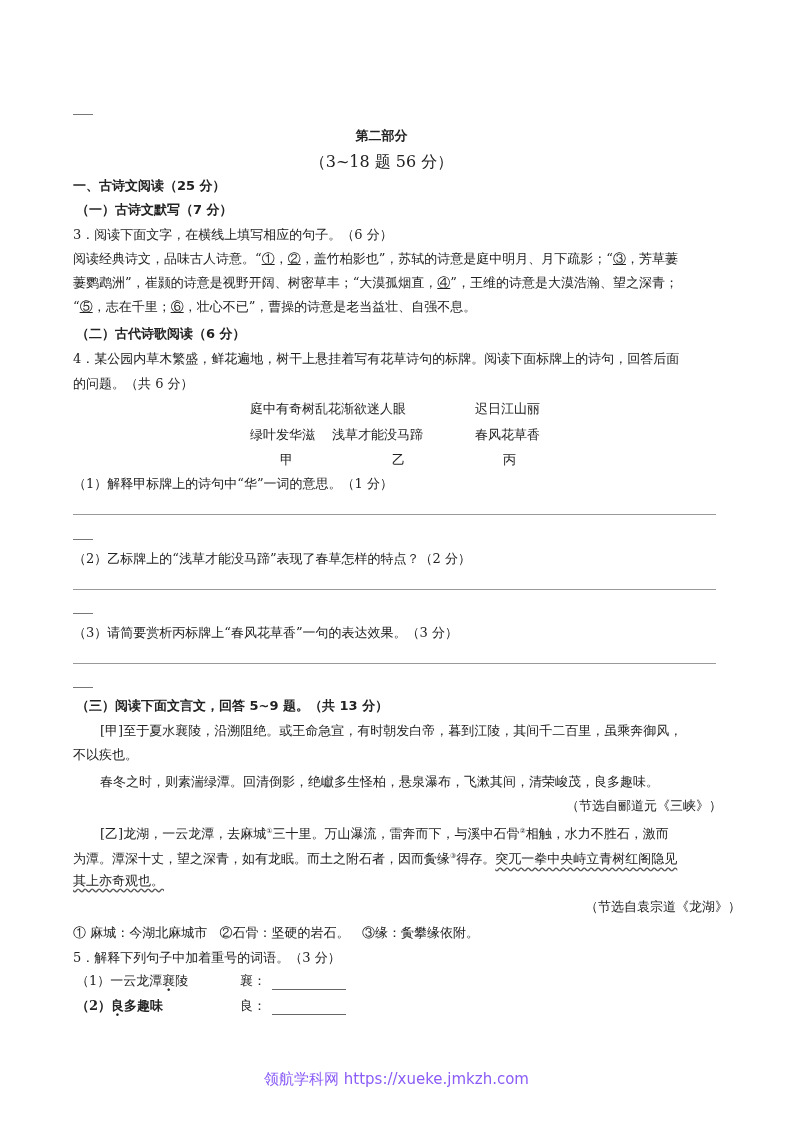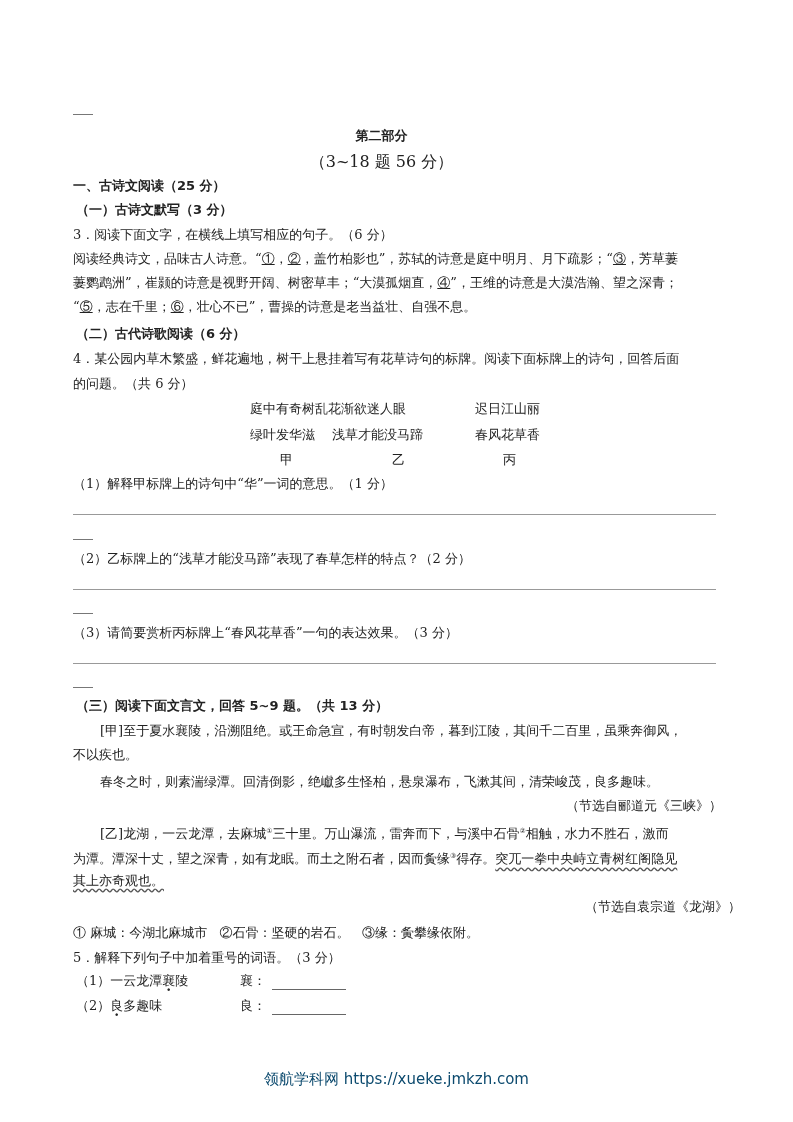--- a/index.html
+++ b/index.html
@@ -12,32 +12,32 @@
   .bold { font-weight: bold; font-family: "DejaVu Sans", "Liberation Sans", sans-serif; }
   .center { left: 0; width: 763px; text-align: center; }
   .u { text-decoration: underline; }
   .wavy { text-decoration: underline wavy #555; text-underline-offset: 3px; }
   .dot { position: relative; }
   .dot::after { content: "·"; position: absolute; left: 50%; transform: translateX(-50%); bottom: -11px; font-size: 14px; font-weight: bold; }
   .blank { display: inline-block; width: 74px; border-bottom: 1px solid #666; height: 12px; vertical-align: bottom; margin-left: 6px; }
   .sign { position: absolute; text-align: center; }
   sup { font-size: 7px; }
   .footer { position: absolute; left: 0; width: 793px; text-align: center; top: 1070px;
-            font-family: "DejaVu Sans", "Liberation Sans", sans-serif; font-size: 15px; color: #0c4a6e; }
+            font-family: "DejaVu Sans", "Liberation Sans", sans-serif; font-size: 15px; color: #8b5cf6; }
 </style>
 </head>
 <body>
 
 <div class="short-rule" style="top:114px;"></div>
 
 <div class="abs center bold" style="top:127px; font-size:13px;">第二部分</div>
 <div class="abs center" style="top:152px; font-size:16px;">（3~18 题  56 分）</div>
 
 <div class="line bold" style="top:177px;">一、古诗文阅读（25 分）</div>
-<div class="line bold" style="top:201px; left:76px;">（一）古诗文默写（3 分）</div>
+<div class="line bold" style="top:201px; left:76px;">（一）古诗文默写（7 分）</div>
 
 <div class="line" style="top:226px;">3．阅读下面文字，在横线上填写相应的句子。（6 分）</div>
 <div class="line" style="top:250px;">
   <span>阅读经典诗文，品味古人诗意。“</span><span class="u">①</span><span>，</span><span class="u">②</span><span>，盖竹柏影也”，苏轼的诗意是庭中明月、月下疏影；“</span><span class="u">③</span><span>，芳草萋</span>
 </div>
 <div class="line" style="top:274px;">
   <span>萋鹦鹉洲”，崔颢的诗意是视野开阔、树密草丰；“大漠孤烟直，</span><span class="u">④</span><span>”，王维的诗意是大漠浩瀚、望之深青；</span>
 </div>
 <div class="line" style="top:298px;">
   <span>“</span><span class="u">⑤</span><span>，志在千里；</span><span class="u">⑥</span><span>，壮心不已”，曹操的诗意是老当益壮、自强不息。</span>
@@ -89,20 +89,20 @@
 
 <div class="line" style="top:949px;">5．解释下列句子中加着重号的词语。（3 分）</div>
 
 <div class="line" style="top:972px; left:76px;">
   <span>（1）</span><span>一云龙潭</span><span class="dot">襄</span><span>陵</span>
 </div>
 <div class="line" style="top:972px; left:240px;">
   <span>襄：</span><span class="blank"></span>
 </div>
 
-<div class="line" style="top:997px; left:76px;">
+<div class="line" style="top:997px; left:76px;font-weight:bold;">
   <span>（2）</span><span></span><span class="dot">良</span><span>多趣味</span>
 </div>
 <div class="line" style="top:997px; left:240px;">
   <span>良：</span><span class="blank"></span>
 </div>
 
 <div class="footer">领航学科网 https://xueke.jmkzh.com</div>
 
 </body></html>

